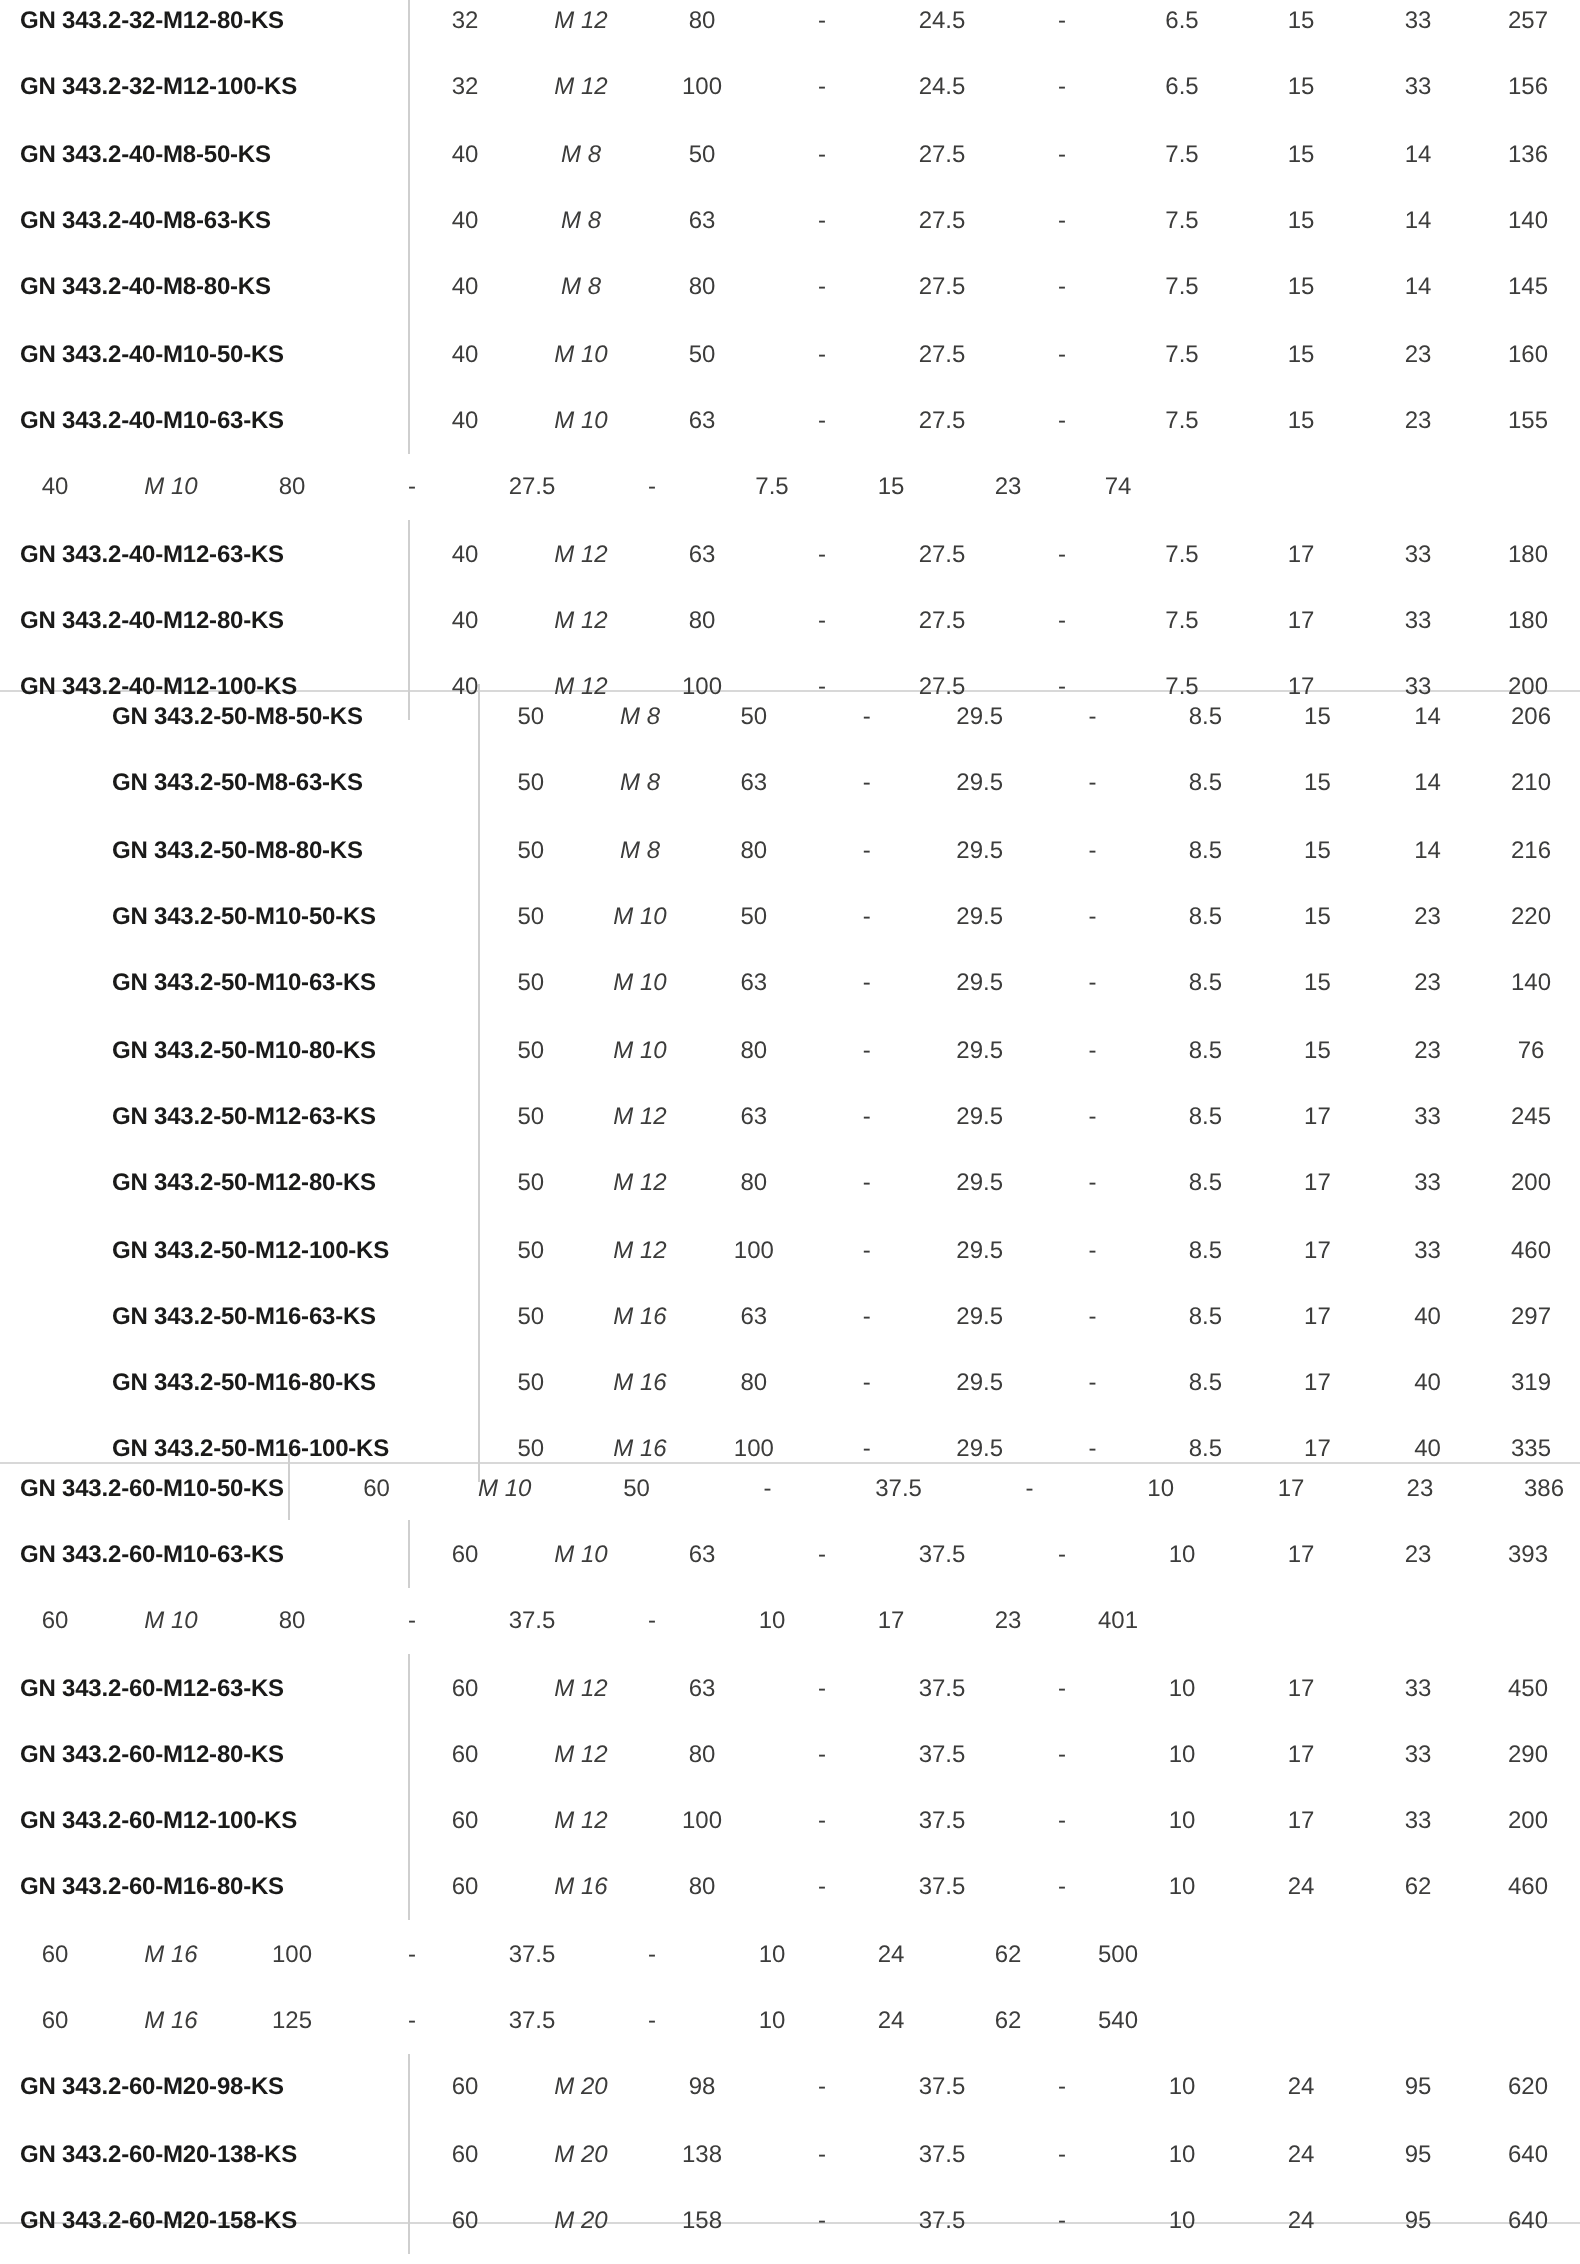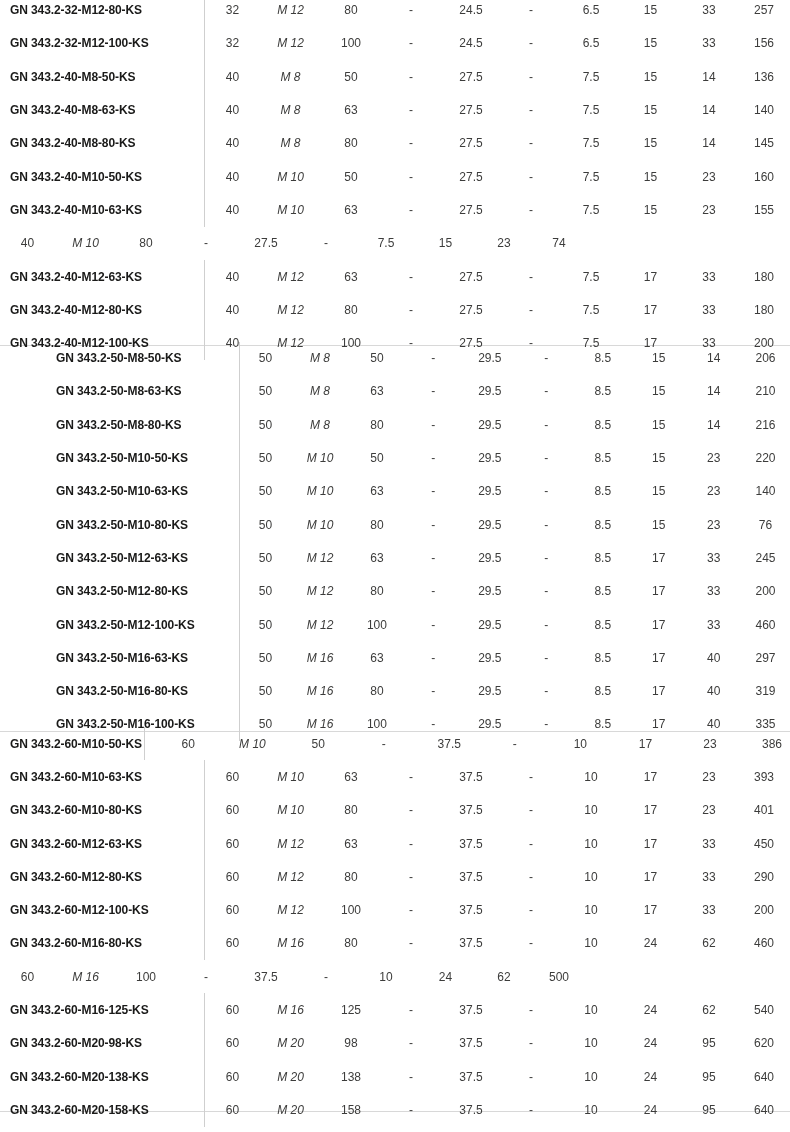--- a/index.html
+++ b/index.html
@@ -388,21 +388,20 @@
         <div class="cell val c2">63</div>
         <div class="cell val c3">-</div>
         <div class="cell val c4">37.5</div>
         <div class="cell val c5">-</div>
         <div class="cell val c6">10</div>
         <div class="cell val c7">17</div>
         <div class="cell val c8">23</div>
         <div class="cell val c9">393</div>
       </div>
       <div class="row">
-        <div class="cell part">GN 343.2-60-M10-80-KS</div>
         <div class="cell val c0">60</div>
         <div class="cell val c1">M 10</div>
         <div class="cell val c2">80</div>
         <div class="cell val c3">-</div>
         <div class="cell val c4">37.5</div>
         <div class="cell val c5">-</div>
         <div class="cell val c6">10</div>
         <div class="cell val c7">17</div>
         <div class="cell val c8">23</div>
         <div class="cell val c9">401</div>
@@ -465,21 +464,20 @@
         <div class="cell val c2">100</div>
         <div class="cell val c3">-</div>
         <div class="cell val c4">37.5</div>
         <div class="cell val c5">-</div>
         <div class="cell val c6">10</div>
         <div class="cell val c7">24</div>
         <div class="cell val c8">62</div>
         <div class="cell val c9">500</div>
       </div>
       <div class="row">
-        <div class="cell part">GN 343.2-60-M16-125-KS</div>
         <div class="cell val c0">60</div>
         <div class="cell val c1">M 16</div>
         <div class="cell val c2">125</div>
         <div class="cell val c3">-</div>
         <div class="cell val c4">37.5</div>
         <div class="cell val c5">-</div>
         <div class="cell val c6">10</div>
         <div class="cell val c7">24</div>
         <div class="cell val c8">62</div>
         <div class="cell val c9">540</div>

